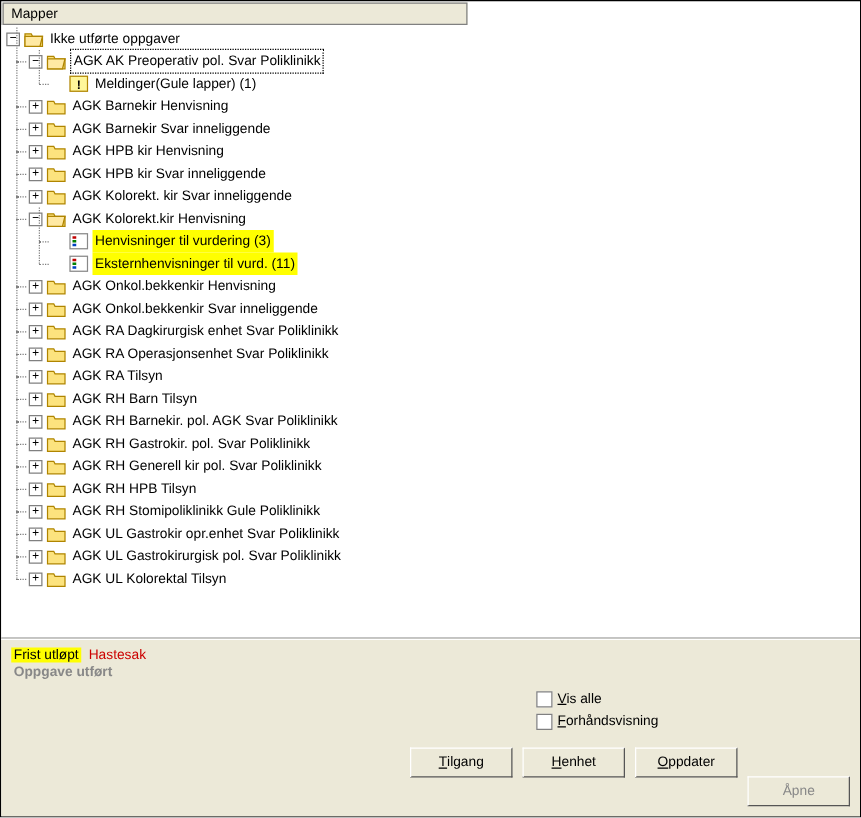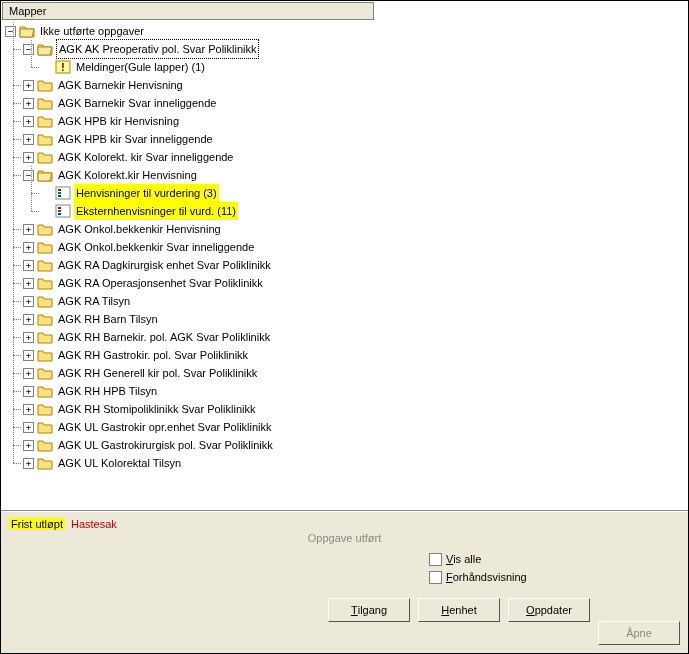--- a/index.html
+++ b/index.html
@@ -121,21 +121,21 @@
     padding: 6px 8px 8px 8px;
   }
   .status-row {
     display: flex;
     justify-content: flex-start;
     gap: 4px;
     margin-bottom: 2px;
   }
   .status-frist { background: #ffff00; padding: 0 2px; }
   .status-haste { color: #cc0000; background: #ece9d8; padding: 0 2px; }
-  .status-done  { color: #888; padding: 0 2px; display: block; text-align: center; }
+  .status-done  { color: #888; padding: 0 2px; display: block; text-align: left; font-weight: bold; }
   .opts {
     display: flex;
     flex-direction: column;
     margin: 6px 0 12px 420px;
   }
   .checkbox-row {
     display: flex;
     align-items: center;
     height: 18px;
     gap: 4px;
@@ -393,21 +393,21 @@
                 </svg>
             <span class="label">AGK RH HPB Tilsyn</span>
           </div>
             </li>
           <li>
               <div class="node-row">
             <span class="expander">+</span>
             <svg class="folder-icon" viewBox="0 0 16 14">
                   <path d="M1 3h5l1 2h8v8H1z" fill="#fce37e" stroke="#b08500"></path>
                 </svg>
-            <span class="label">AGK RH Stomipoliklinikk Svar Poliklinikk</span>
+            <span class="label">AGK RH Stomipoliklinikk Gule Poliklinikk</span>
           </div>
             </li>
           <li>
               <div class="node-row">
             <span class="expander">+</span>
             <svg class="folder-icon" viewBox="0 0 16 14">
                   <path d="M1 3h5l1 2h8v8H1z" fill="#fce37e" stroke="#b08500"></path>
                 </svg>
             <span class="label">AGK UL Gastrokir opr.enhet Svar Poliklinikk</span>
           </div>

